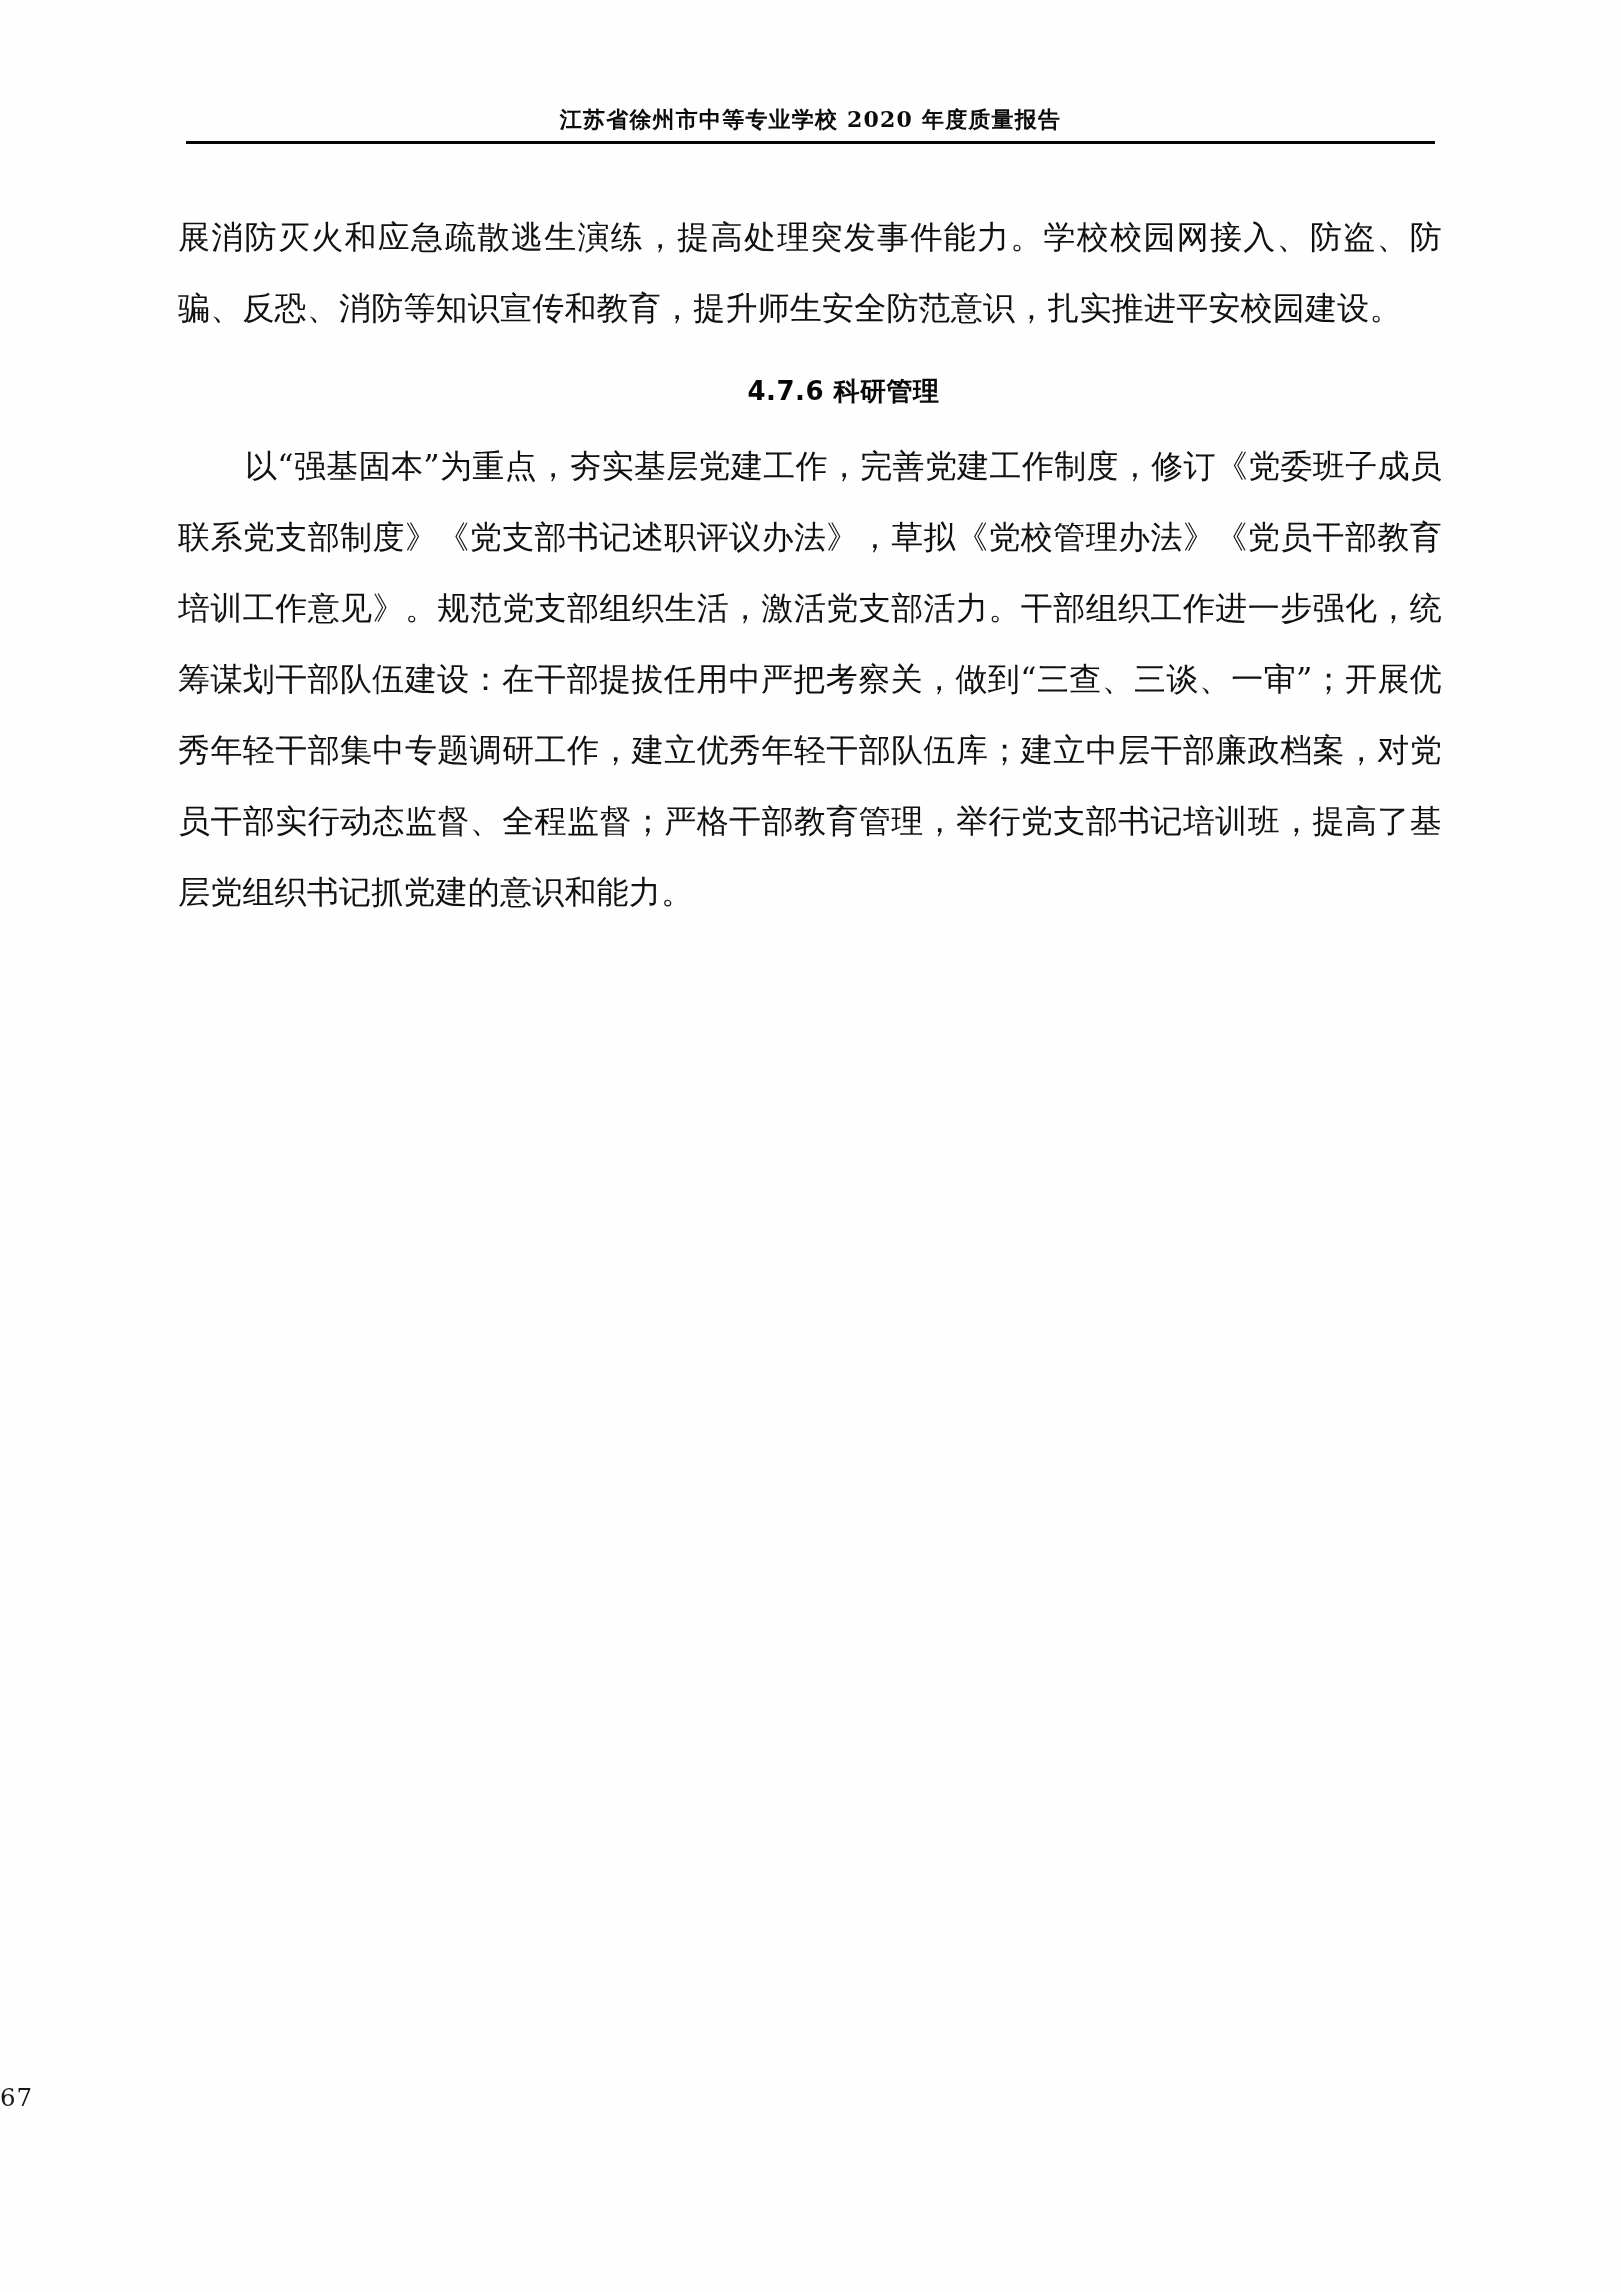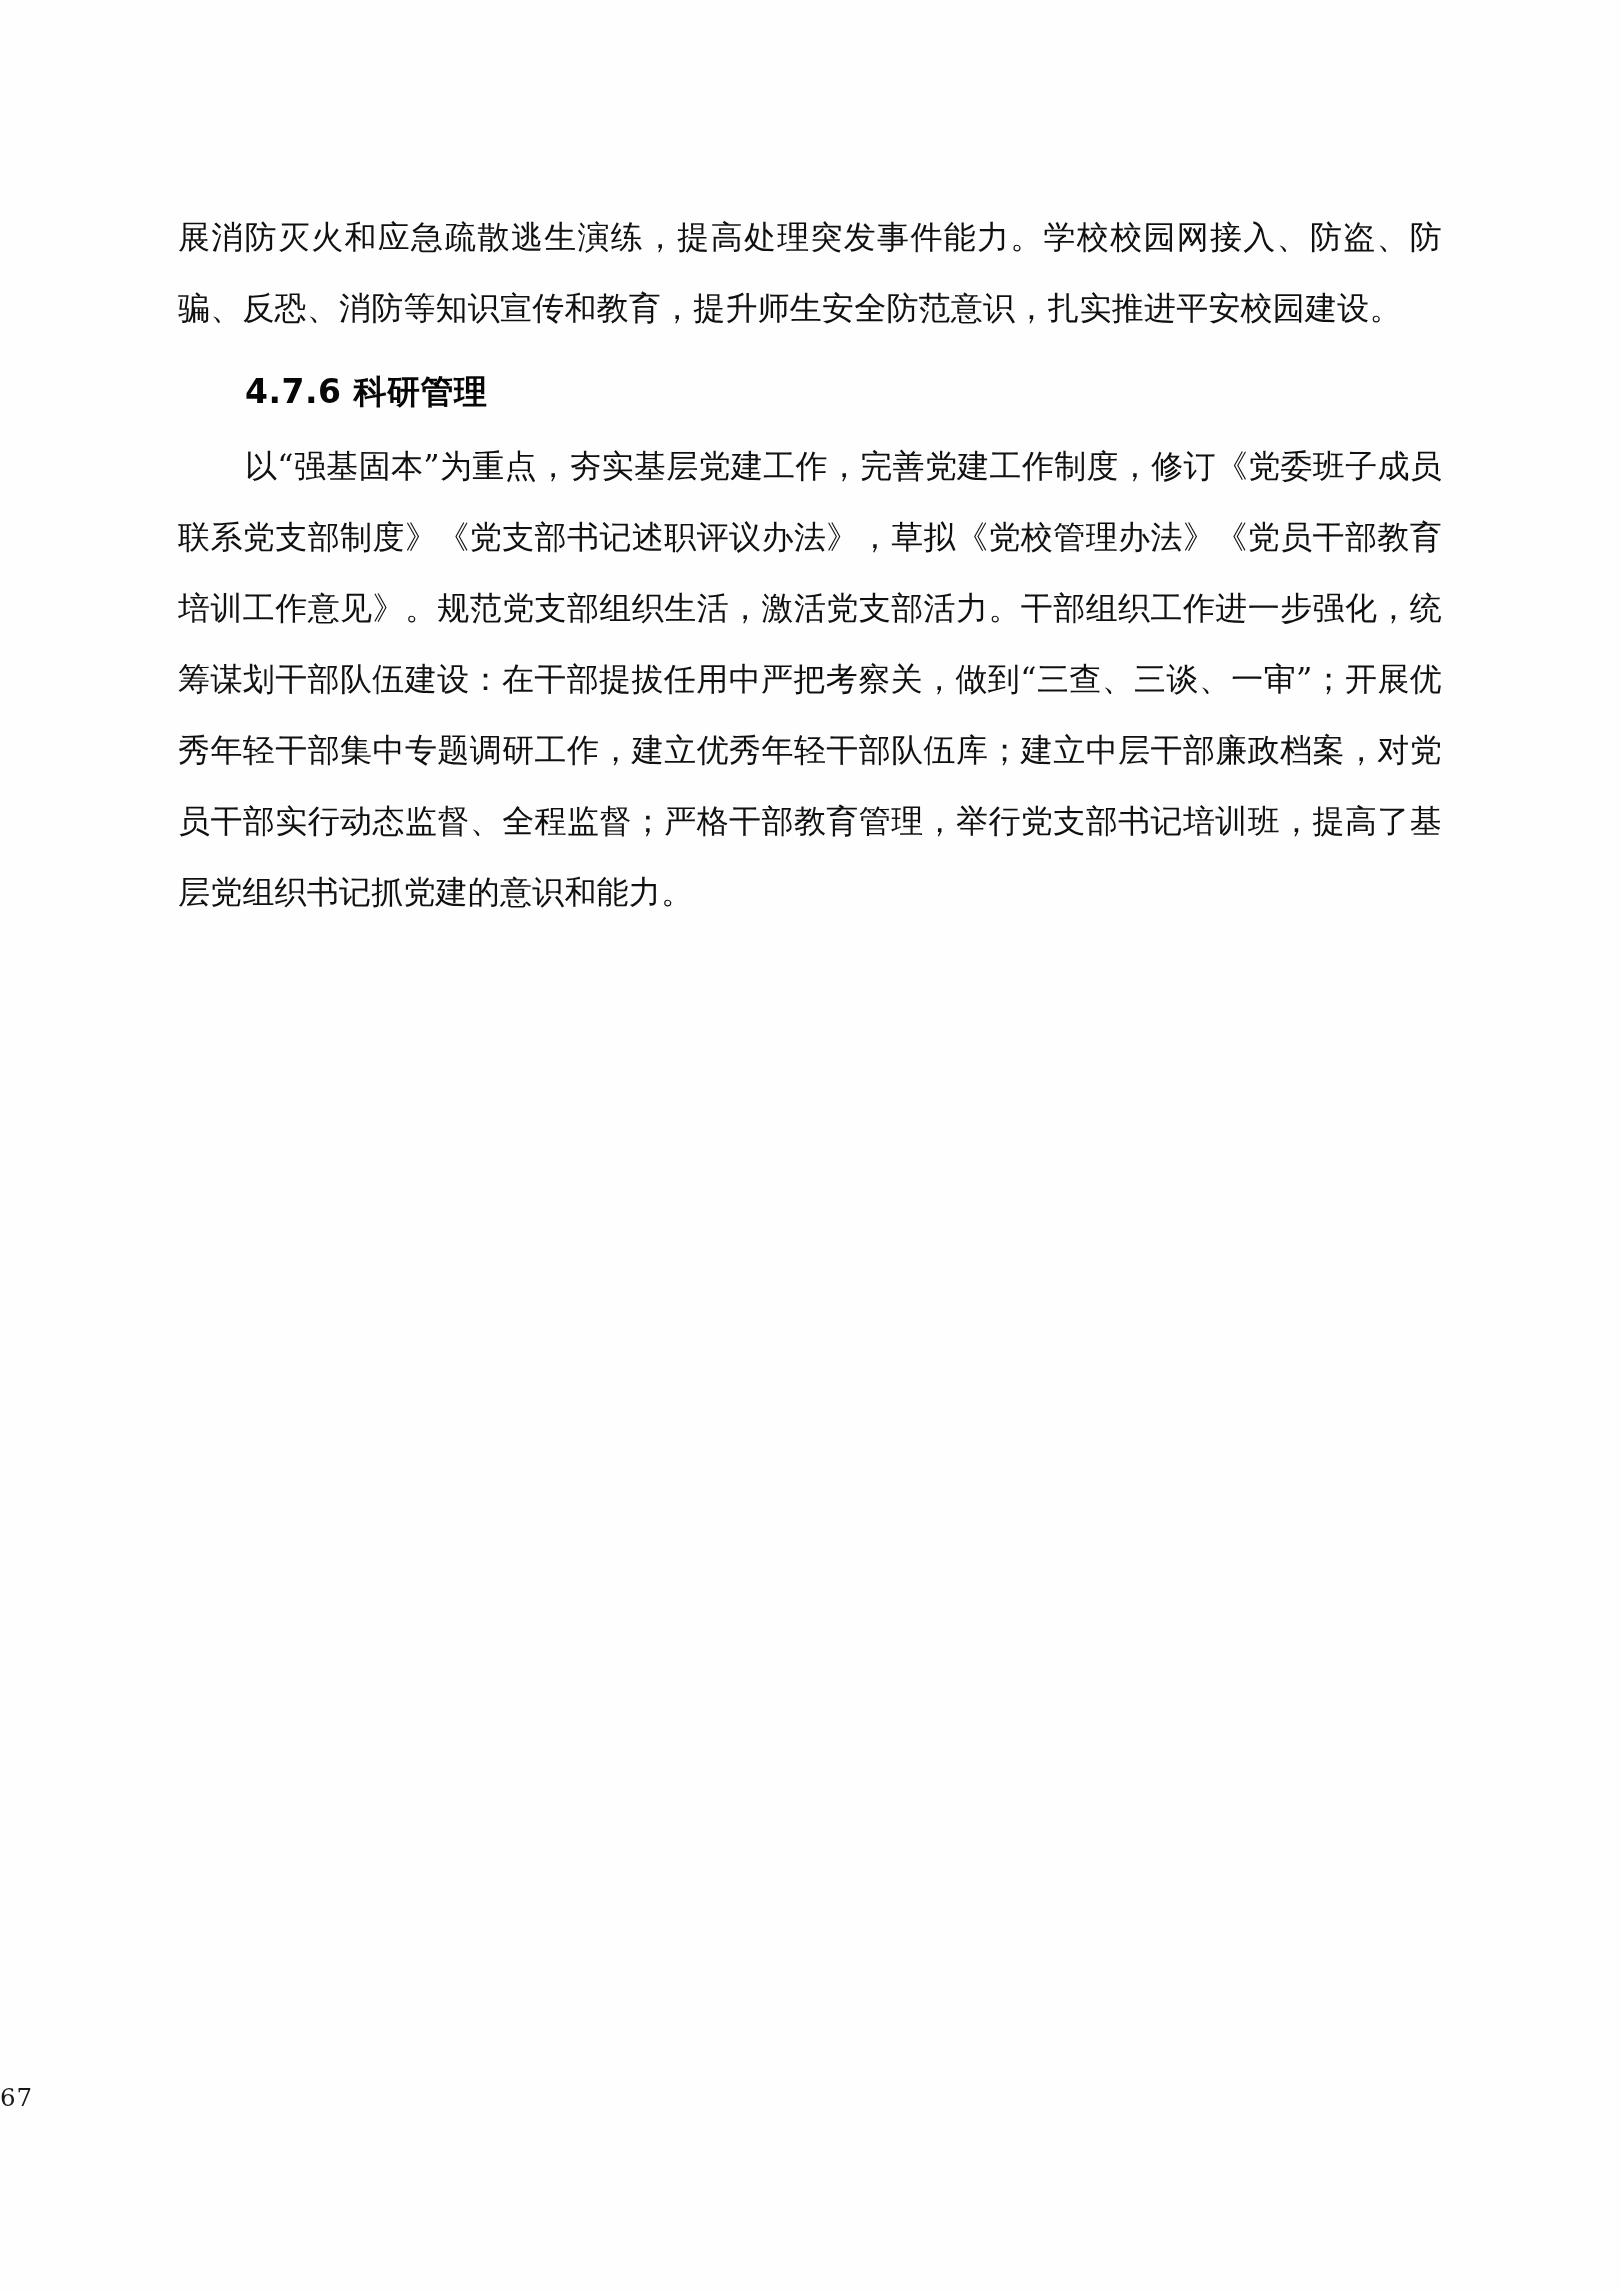--- a/index.html
+++ b/index.html
@@ -65,27 +65,28 @@
     text-justify: inter-character;
     letter-spacing: 0.2px;
     font-family: "DejaVu Serif", "Liberation Serif", serif;
   }
   p.body-par.indent {
     text-indent: 67px;
   }
 
   h3.section-heading {
     margin: 13.7px 0 5.9px 0;
-    font-size: 33px;
+    font-size: 26px;
     line-height: 67px;
     font-weight: bold;
     color: #070707;
     letter-spacing: 0.5px;
     text-indent: 67px;
     font-family: "DejaVu Sans", "Liberation Sans", sans-serif;
+    text-align: center;
   }
 
   
   .footer {
     position: absolute;
     bottom: 181px;
     left: 0;
     width: 1621px;
   }
   .page-number {
@@ -93,20 +94,24 @@
     color: #171717;
     font-family: "DejaVu Serif", "Liberation Serif", serif;
     letter-spacing: 1px;
   }
 </style>
 </head>
 <body>
 
 <div class="page">
 
+  <div class="header">
+    <div class="header-title">江苏省徐州市中等专业学校 2020 年度质量报告</div>
+    <hr class="header-rule">
+  </div>
 
   <div class="content">
 
     <p class="body-par">展消防灭火和应急疏散逃生演练，提高处理突发事件能力。学校校园网接入、防盗、防骗、反恐、消防等知识宣传和教育，提升师生安全防范意识，扎实推进平安校园建设。</p>
 
     <h3 class="section-heading">4.7.6 科研管理</h3>
 
 
 
     <p class="body-par indent">以“强基固本”为重点，夯实基层党建工作，完善党建工作制度，修订《党委班子成员联系党支部制度》《党支部书记述职评议办法》，草拟《党校管理办法》《党员干部教育培训工作意见》。规范党支部组织生活，激活党支部活力。干部组织工作进一步强化，统筹谋划干部队伍建设：在干部提拔任用中严把考察关，做到“三查、三谈、一审”；开展优秀年轻干部集中专题调研工作，建立优秀年轻干部队伍库；建立中层干部廉政档案，对党员干部实行动态监督、全程监督；严格干部教育管理，举行党支部书记培训班，提高了基层党组织书记抓党建的意识和能力。</p>

